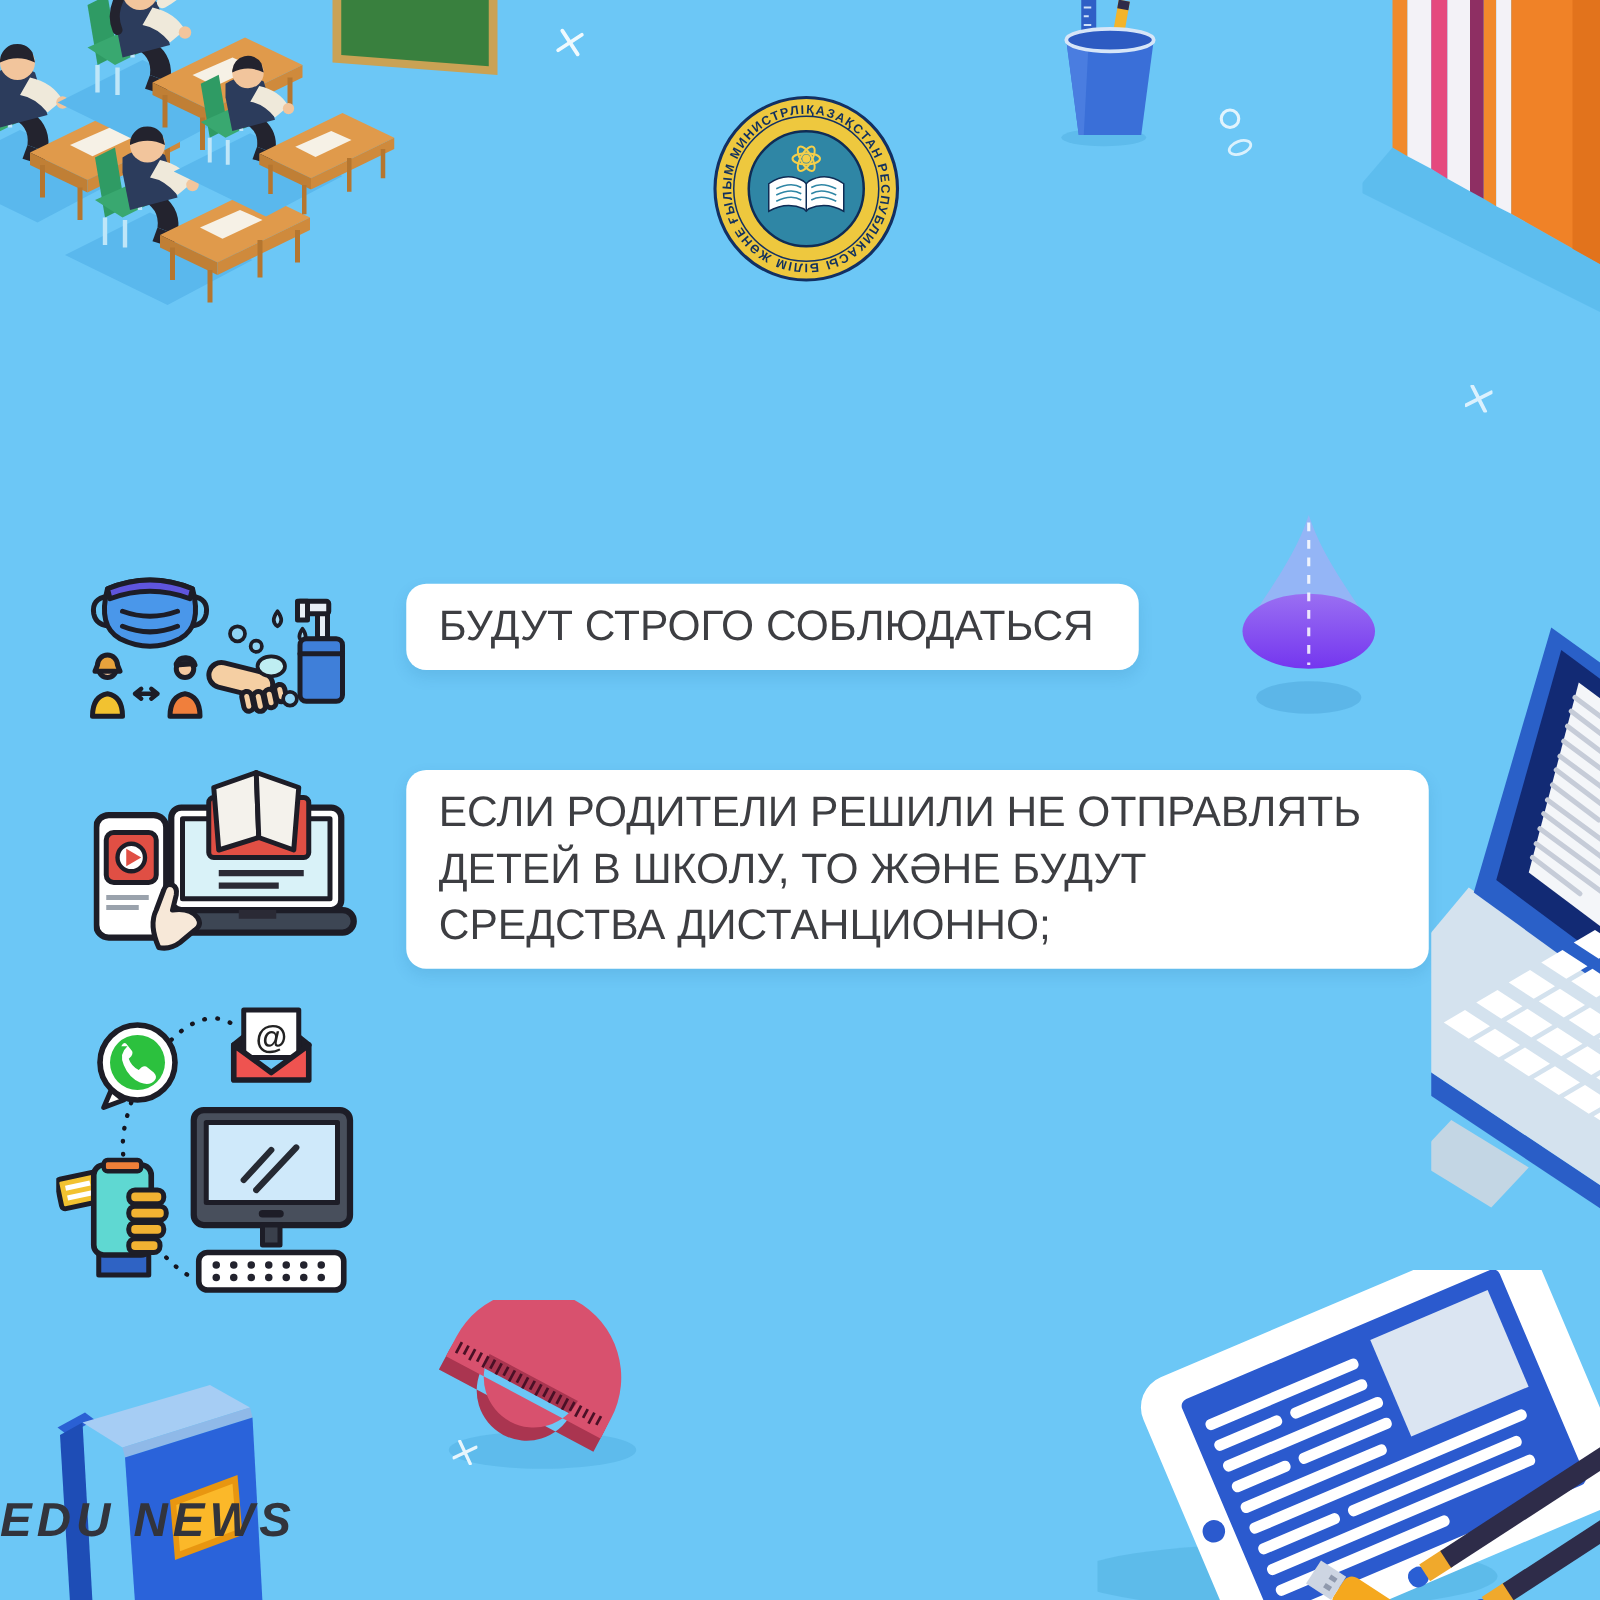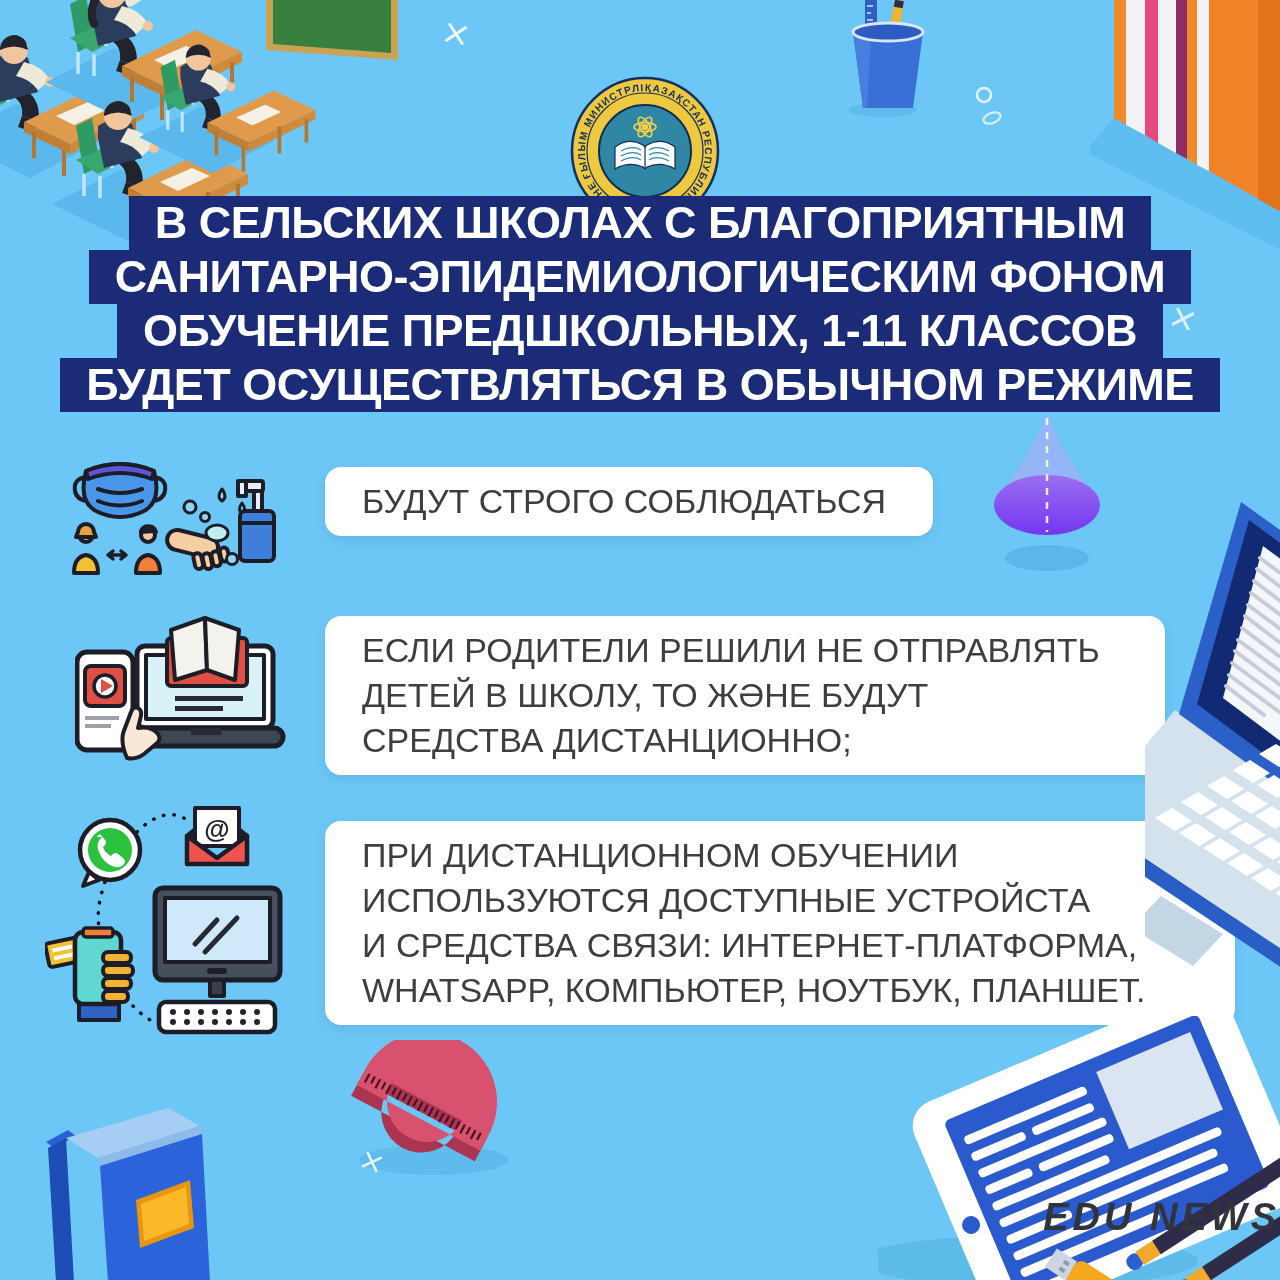--- a/index.html
+++ b/index.html
@@ -6,28 +6,28 @@
   body{width:1280px;height:1280px;overflow:hidden;font-family:"Liberation Sans",sans-serif;}
   .poster{position:relative;width:1280px;height:1280px;background:#6cc7f6;overflow:hidden;}
   .abs{position:absolute;}
 
   
   .title-block{position:absolute;top:196px;left:0;right:0;display:flex;flex-direction:column;align-items:center;}
   .title-line{display:block;white-space:nowrap;background:#1b2b77;color:#ffffff;
     font-size:45px;font-weight:800;line-height:54px;padding:0 26px;letter-spacing:-0.5px;}
 
   
-  .card{position:absolute;background:#ffffff;border-radius:16px;padding:12px 37px;
+  .card{position:absolute;background:#ffffff;border-radius:16px;padding:12px 26px;
     box-shadow:0 5px 12px rgba(15,80,140,0.12);color:#3d3e42;font-size:34px;line-height:45px;}
   .card div{white-space:nowrap;}
   .card1{left:325px;top:467px;width:534px;}
   .card2{left:325px;top:616px;width:766px;}
   .card3{left:325px;top:821px;width:836px;}
 
-  .edunews{position:absolute;top:1196px;left:0;right:0;text-align:right;
+  .edunews{position:absolute;top:1196px;left:0;right:0;text-align:left;
     font-size:38px;font-weight:700;font-style:italic;letter-spacing:4px;color:#32343c;}
 
   .spark{position:absolute;}
   svg{display:block;}
 </style>
 </head>
 <body>
 
 <div class="poster">
 
@@ -109,26 +109,20 @@
     <polygon points="36,0 55,0 55,135 36,125" fill="#f3f2f7"></polygon>
     <polygon points="55,0 68,0 68,143 55,135" fill="#e5497e"></polygon>
     <polygon points="68,0 86,0 86,153 68,143" fill="#f3f2f7"></polygon>
     <polygon points="86,0 97,0 97,159 86,153" fill="#8e2f63"></polygon>
     <polygon points="97,0 107,0 107,165 97,159" fill="#f18a2b"></polygon>
     <polygon points="107,0 119,0 119,171 107,165" fill="#f3f2f7"></polygon>
     <polygon points="119,0 195,0 195,214 119,171" fill="#f08227"></polygon>
     <polygon points="168,0 195,0 195,214 168,199" fill="#e2731c"></polygon>
   </svg>
 
-  <div class="title-block">
-    <span class="title-line">В СЕЛЬСКИХ ШКОЛАХ С БЛАГОПРИЯТНЫМ</span>
-    <span class="title-line">САНИТАРНО-ЭПИДЕМИОЛОГИЧЕСКИМ ФОНОМ</span>
-    <span class="title-line">ОБУЧЕНИЕ ПРЕДШКОЛЬНЫХ, 1-11 КЛАССОВ</span>
-    <span class="title-line">БУДЕТ ОСУЩЕСТВЛЯТЬСЯ В ОБЫЧНОМ РЕЖИМЕ</span>
-  </div>
 
   <svg class="abs" style="left:965px;top:410px" width="165" height="170" viewBox="0 0 165 170">
     <defs>
       <linearGradient id="coneGrad" x1="0" y1="0" x2="0" y2="1">
         <stop offset="0" stop-color="#9a6ff2"></stop>
           <stop offset="1" stop-color="#7436ef"></stop>
       </linearGradient>
     </defs>
     <ellipse cx="82" cy="148" rx="42" ry="13" fill="#3f97cf" opacity="0.35"></ellipse>
     <path d="M82,2 C70,40 40,75 30,95 L134,95 C124,75 94,40 82,2 Z" fill="#b7a6f5" opacity="0.55"></path>
@@ -265,26 +259,20 @@
         <rect x="30" y="136" width="46" height="72" rx="8" fill="#5fd8d2" stroke-width="4.5"></rect>
         <rect x="38" y="132" width="30" height="9" rx="3" fill="#ef7f38" stroke-width="3.5"></rect>
         <rect x="58" y="156" width="28" height="11" rx="5" fill="#f2b232" stroke-width="4"></rect>
         <rect x="58" y="169" width="30" height="11" rx="5" fill="#f2b232" stroke-width="4"></rect>
         <rect x="58" y="182" width="28" height="11" rx="5" fill="#f2b232" stroke-width="4"></rect>
         <rect x="58" y="195" width="25" height="11" rx="5" fill="#f2b232" stroke-width="4"></rect>
       </g>
     </g>
   </svg>
 
-  <div class="card card3">
-    <div>ПРИ ДИСТАНЦИОННОМ ОБУЧЕНИИ</div>
-    <div>ИСПОЛЬЗУЮТСЯ ДОСТУПНЫЕ УСТРОЙСТА</div>
-    <div>И СРЕДСТВА СВЯЗИ: ИНТЕРНЕТ-ПЛАТФОРМА,</div>
-    <div>WHATSAPP, КОМПЬЮТЕР, НОУТБУК, ПЛАНШЕТ.</div>
-  </div>
 
   <svg class="abs" style="left:1145px;top:498px" width="220" height="480" viewBox="0 0 220 480">
     <defs>
         <path id="key" d="M0,0 l20,13 17,-10 -20,-13 z" fill="#ffffff"></path>
       </defs>
     <polygon points="-60,320 210,500 200,512 -70,332" fill="#2a5ec7"></polygon>
     <polygon points="30,212 310,400 210,500 -60,320" fill="#d4e2ee"></polygon>
     <polygon points="96,4 210,86 150,300 34,216" fill="#2a60c8"></polygon>
     <polygon points="104,22 196,90 146,276 52,206" fill="#122a74"></polygon>
     <polygon points="118,48 180,94 142,248 78,200" fill="#f4f6f9"></polygon>

